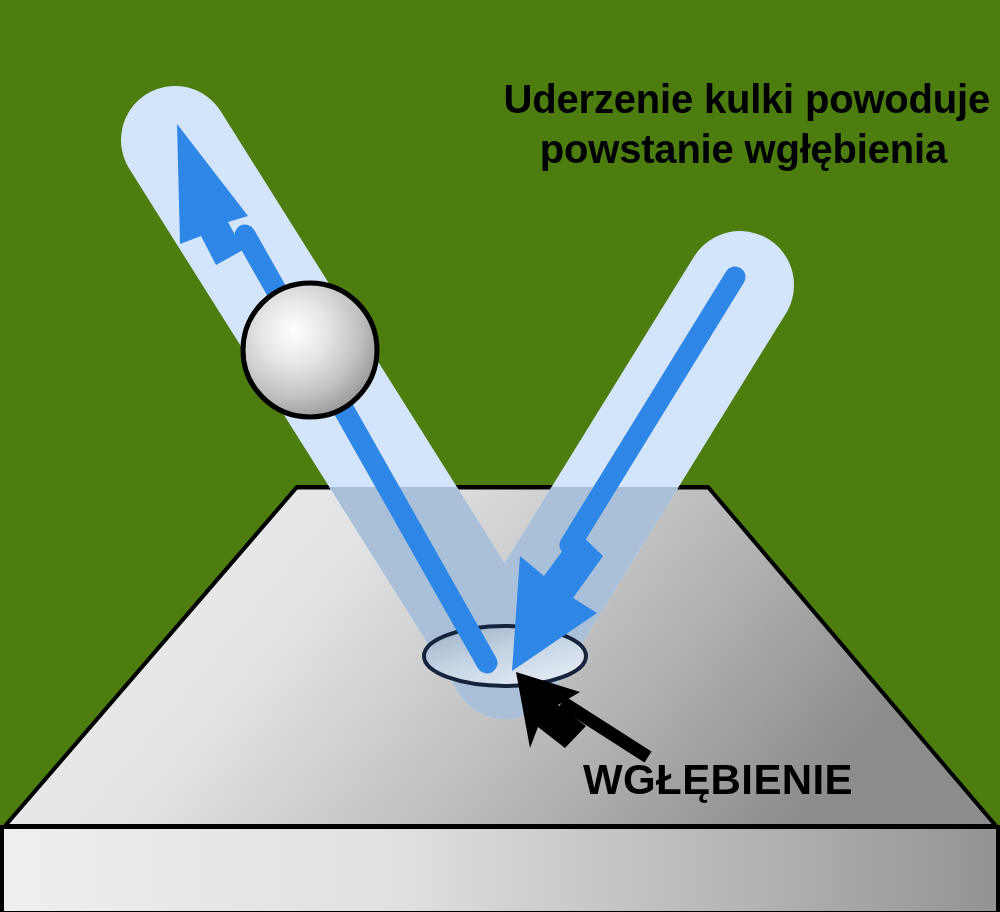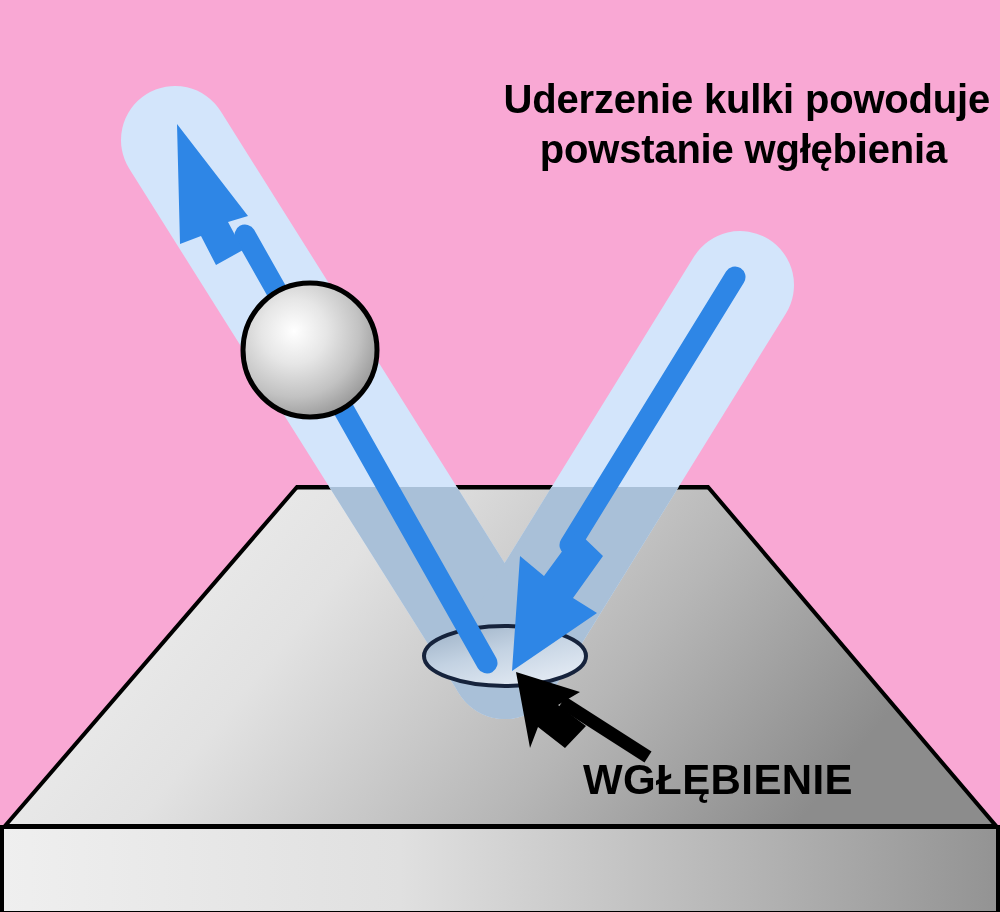--- a/index.html
+++ b/index.html
@@ -11,21 +11,21 @@
   body {
     width: 1000px;
     height: 912px;
     overflow: hidden;
     font-family: "Liberation Sans", "DejaVu Sans", sans-serif;
   }
   #stage {
     position: relative;
     width: 1000px;
     height: 912px;
-    background: #f9a8d4;
+    background: #4d7c0f;
   }
   #scene {
     position: absolute;
     left: 0;
     top: 0;
     width: 1000px;
     height: 912px;
     display: block;
   }
   .title-text {

